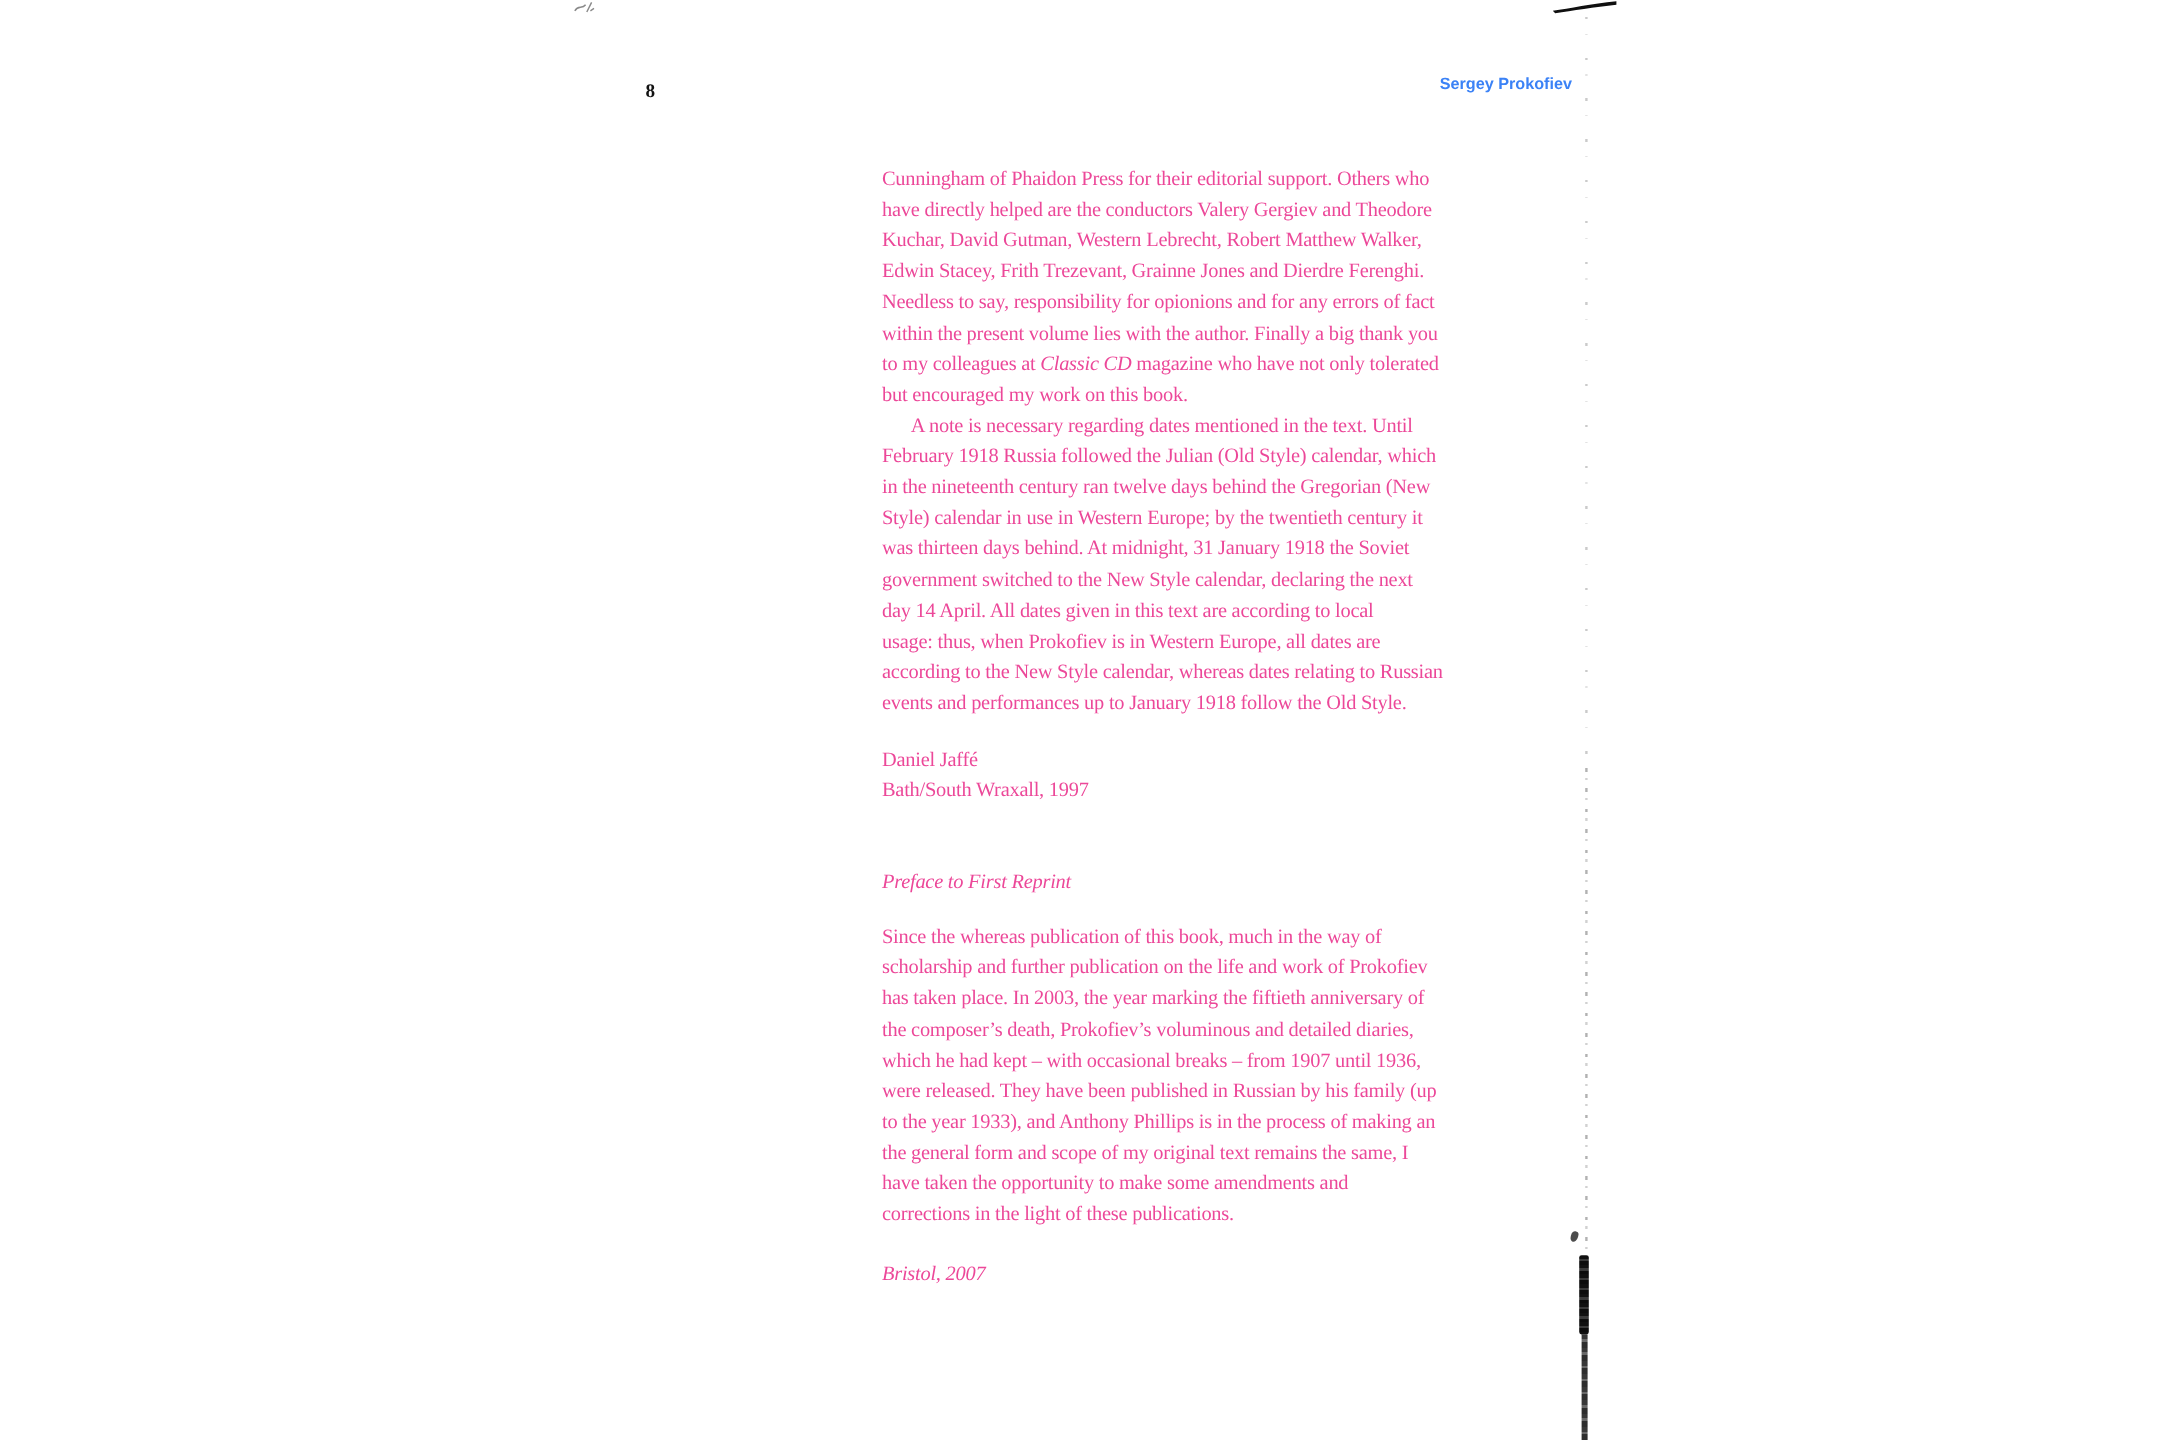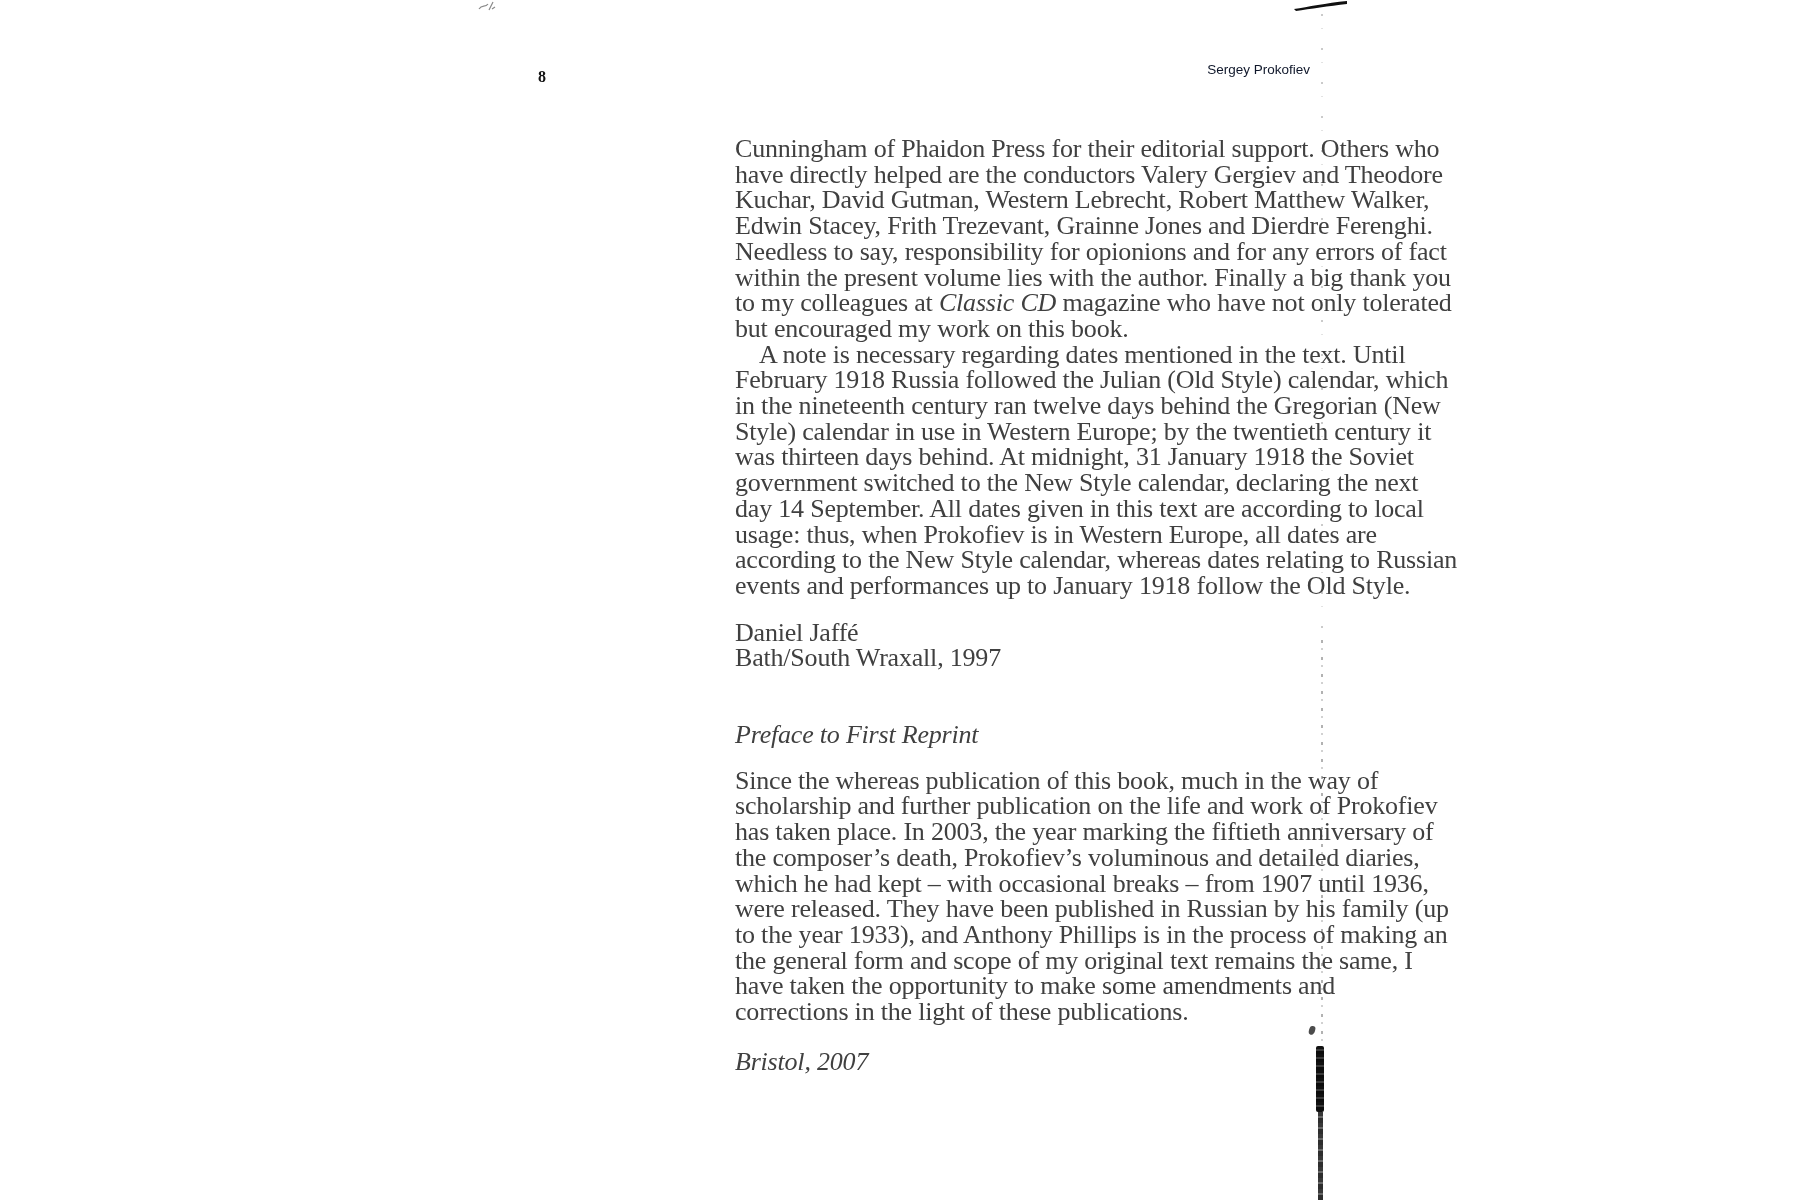--- a/index.html
+++ b/index.html
@@ -21,32 +21,32 @@
     letter-spacing: 0.5px;
   }
   .running-header {
     position: absolute;
     left: 1186px;
     top: 62px;
     width: 124px;
     text-align: right;
     font-family: "Liberation Sans", sans-serif;
     font-size: 13.5px;
-    font-weight: 400;
-    color: #0f172a;
+    font-weight: 700;
+    color: #3b82f6;
   }
   .text-column {
     position: absolute;
     left: 735px;
     top: 136px;
     width: 610px;
-    font-size: 26px;
+    font-size: 17px;
     line-height: 25.7px;
     letter-spacing: -0.2px;
-    color: #404040;
+    color: #ec4899;
   }
   .line { white-space: nowrap; }
   .line.indent { padding-left: 24px; }
   .sig-block { margin-top: 21px; }
   .section-heading {
     margin-top: 51px;
     font-style: italic;
     white-space: nowrap;
   }
   .para-3 { margin-top: 20px; }
@@ -122,21 +122,21 @@
       <div class="line">but encouraged my work on this book.</div>
     </div>
 
     <div class="para para-2">
       <div class="line indent">A note is necessary regarding dates mentioned in the text. Until</div>
       <div class="line">February 1918 Russia followed the Julian (Old Style) calendar, which</div>
       <div class="line">in the nineteenth century ran twelve days behind the Gregorian (New</div>
       <div class="line">Style) calendar in use in Western Europe; by the twentieth century it</div>
       <div class="line">was thirteen days behind. At midnight, 31 January 1918 the Soviet</div>
       <div class="line">government switched to the New Style calendar, declaring the next</div>
-      <div class="line">day 14 September. All dates given in this text are according to local</div>
+      <div class="line">day 14 April. All dates given in this text are according to local</div>
       <div class="line">usage: thus, when Prokofiev is in Western Europe, all dates are</div>
       <div class="line">according to the New Style calendar, whereas dates relating to Russian</div>
       <div class="line">events and performances up to January 1918 follow the Old Style.</div>
     </div>
 
     <div class="sig-block">
       <div class="line">Daniel Jaffé</div>
       <div class="line">Bath/South Wraxall, 1997</div>
     </div>
 

